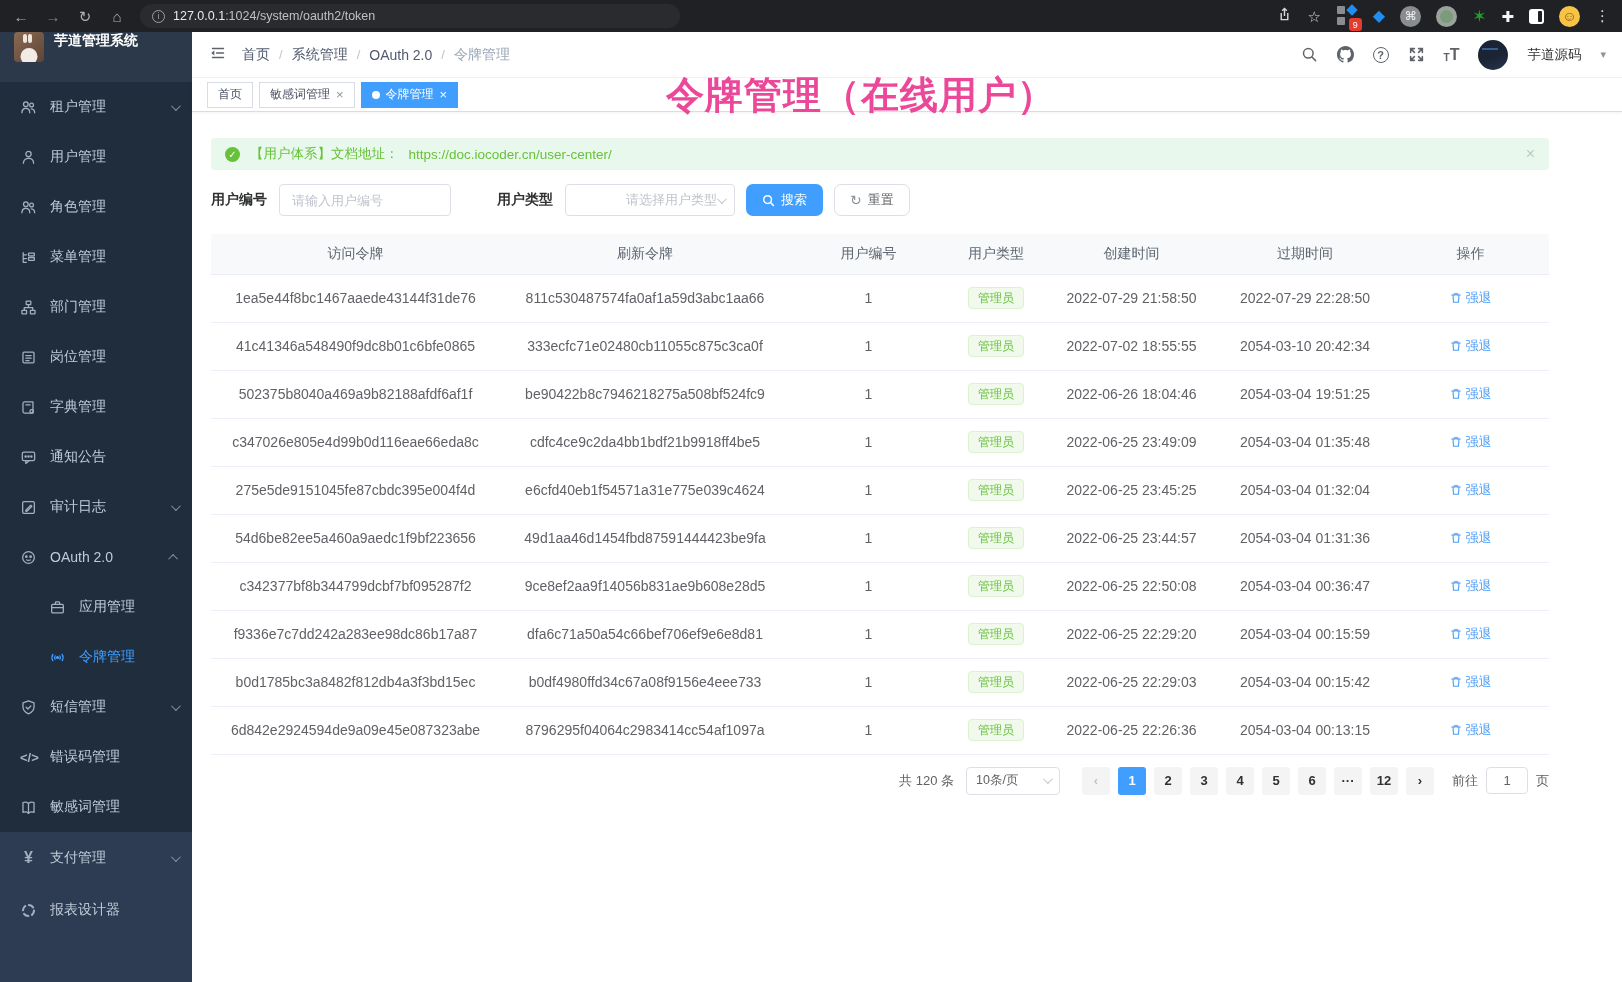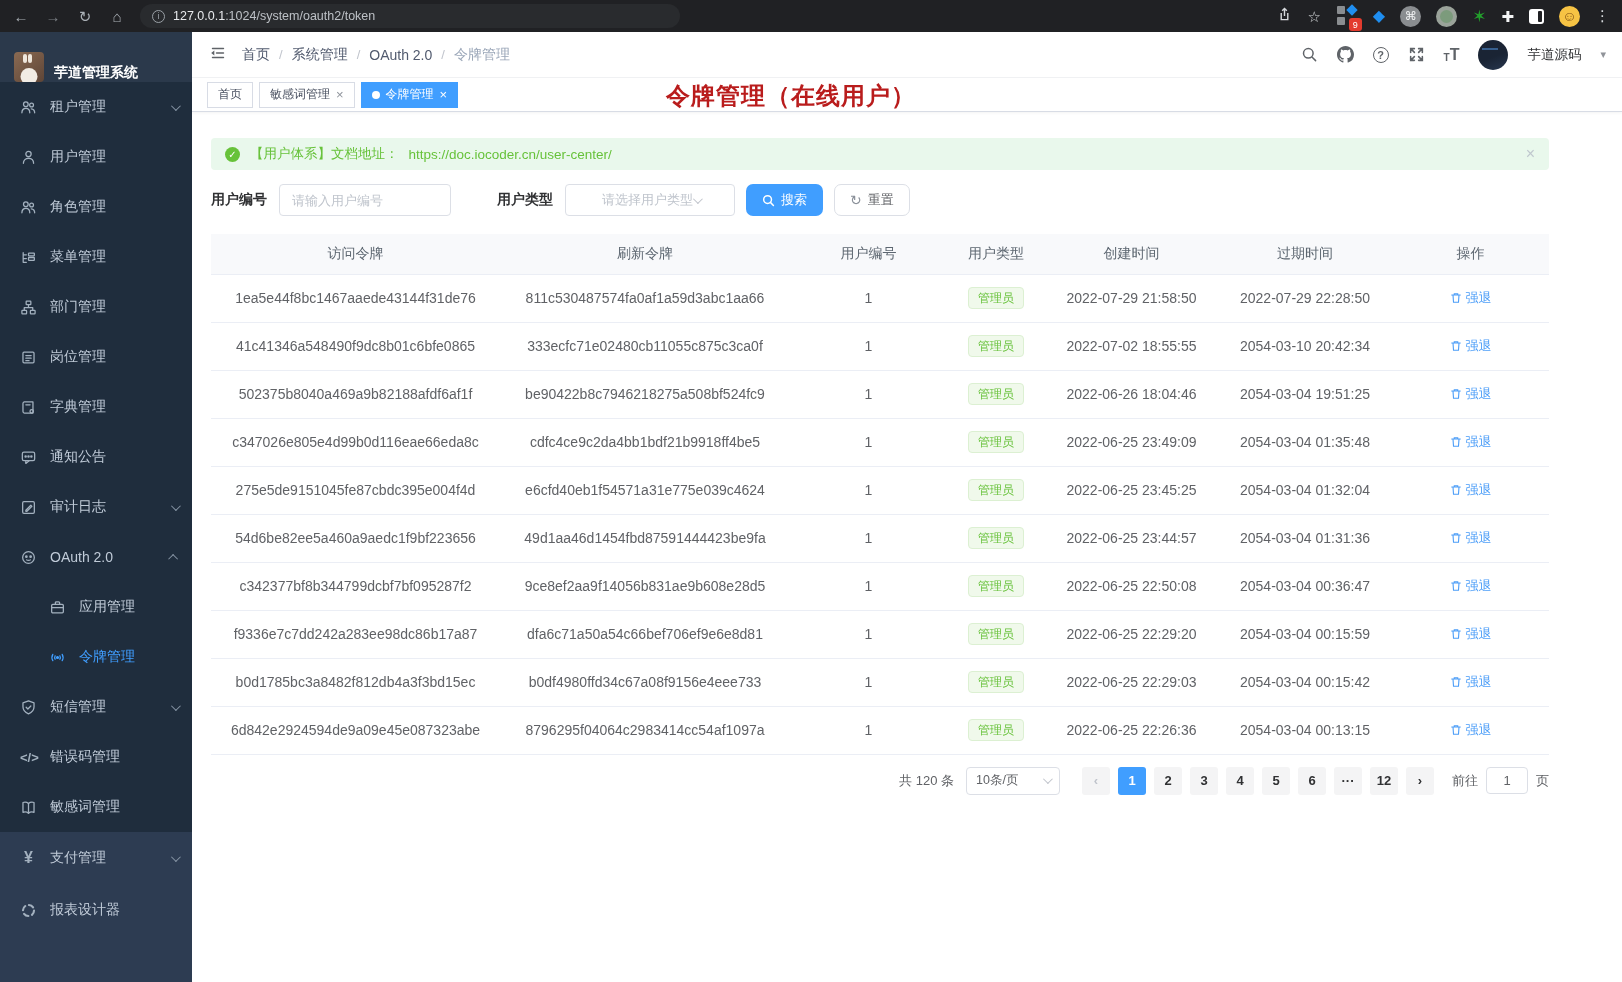--- a/index.html
+++ b/index.html
@@ -29,21 +29,21 @@
   .gstar{color:#23a12c;font-size:17px}
   .puz{color:#f4f5f6;font-size:15px}
   .wsq{width:15px;height:15px;background:#fff;border-radius:3px;position:relative}
   .wsq::after{content:"";position:absolute;right:2px;top:2px;bottom:2px;width:4px;background:#202124;border-radius:1px}
   .emoji{width:21px;height:21px;border-radius:50%;background:#f6c344;color:#7a4b12;display:flex;align-items:center;justify-content:center;font-size:14px}
   .vdots{color:#d5d8db;font-size:15px}
 
   
   .app{flex:1;display:flex;min-height:0}
   .sidebar{width:192px;background:#1f2d3d;display:flex;flex-direction:column;flex-shrink:0}
-  .logo{height:50px;background:#2b394b;display:flex;align-items:flex-end;gap:10px;padding:0 14px;flex-shrink:0}
+  .logo{height:50px;background:#2b394b;display:flex;align-items:flex-start;gap:10px;padding:0 14px;flex-shrink:0}
   .logo-img{width:30px;height:30px;border-radius:4px;background:linear-gradient(140deg,#8a6a52,#5e4537);position:relative;overflow:hidden;flex-shrink:0}
   .logo-img::before{content:"";position:absolute;top:2px;left:9px;width:4px;height:9px;background:#efe7dc;border-radius:2px;box-shadow:5px 0 0 #efe7dc}
   .logo-img::after{content:"";position:absolute;bottom:-3px;left:50%;transform:translateX(-50%);width:17px;height:17px;background:#f2ece4;border-radius:50%}
   .logo-title{color:#fff;font-size:14px;font-weight:bold;white-space:nowrap}
   .menu{flex:0 0 auto}
   .mi{height:50px;display:flex;align-items:center;gap:13px;padding:0 14px 0 20px;color:#c0cbd8;font-size:14px;cursor:pointer}
   .mi svg{width:17px;height:17px;stroke:#a3b1bf;fill:none;stroke-width:1.2;stroke-linecap:round;stroke-linejoin:round;flex-shrink:0}
   .mi .gly{width:17px;text-align:center;color:#a3b1bf;font-size:13px;font-weight:bold;flex-shrink:0}
   .mi .lbl{flex:1;white-space:nowrap}
   .mi.child{padding-left:49px}
@@ -65,41 +65,41 @@
   .hic svg{width:17px;height:17px;stroke:#5f6368;fill:none;stroke-width:1.5;stroke-linecap:round;display:block}
   .hic.fill svg{fill:#5f6368;stroke:none}
   .qicon{width:16px;height:16px;border:1.5px solid #5f6368;border-radius:50%;color:#5f6368;font-size:11px;font-weight:bold;display:flex;align-items:center;justify-content:center}
   .tsize{color:#5f6368;font-weight:bold;display:flex;align-items:flex-end;line-height:1}
   .tsize .sm{font-size:10px}.tsize .bg{font-size:16px}
   .avatar{width:30px;height:30px;border-radius:50%;background:linear-gradient(160deg,#1a2434 55%,#26364e);position:relative;overflow:hidden}
   .avatar::after{content:"";position:absolute;left:4px;top:8px;width:16px;height:2px;background:#3f6ea5;opacity:.8}
   .uname{font-size:13.5px;color:#303133}
   .ucaret{color:#909399;font-size:11px}
 
-  .overlay-title{position:absolute;top:48px;left:474px;font-size:24px;font-weight:bold;color:#b91c1c;z-index:20;letter-spacing:1px;pointer-events:none}
+  .overlay-title{position:absolute;top:38px;left:474px;font-size:38px;font-weight:bold;color:#ec4899;z-index:20;letter-spacing:1px;pointer-events:none}
 
   .tabsbar{height:34px;display:flex;align-items:center;gap:6px;padding:0 15px;border-bottom:1px solid #d8dce5;box-shadow:0 1px 3px rgba(0,0,0,.05);flex-shrink:0}
   .tab{height:26px;display:flex;align-items:center;gap:6px;padding:0 10px;border:1px solid #d8dce5;background:#fff;font-size:12px;color:#495060;cursor:pointer;white-space:nowrap}
   .tab .x{font-size:13px;color:#8f949c;line-height:1}
   .tab.active{background:#409eff;border-color:#409eff;color:#fff}
   .tab.active .x{color:#fff}
   .dot{width:8px;height:8px;border-radius:50%;background:#fff}
 
   .content{flex:1;padding:26px 73px 0 19px;position:relative;min-height:0}
 
   .alert{height:32px;background:#e9f8ec;border-radius:4px;display:flex;align-items:center;gap:10px;padding:0 14px;font-size:13.5px;color:#67c23a}
   .check{width:15px;height:15px;border-radius:50%;background:#67c23a;color:#fff;font-size:10px;display:flex;align-items:center;justify-content:center;flex-shrink:0}
   .alert .close{margin-left:auto;color:#bfc7ce;font-size:16px;cursor:pointer}
 
   .filters{display:flex;align-items:center;margin-top:14px;font-size:14px}
   .flabel{font-weight:bold;color:#303133;margin-right:12px;white-space:nowrap}
   .finput{width:172px;height:32px;border:1px solid #dcdfe6;border-radius:4px;padding:0 12px;font-size:13px;color:#606266;outline:none}
   .finput::placeholder{color:#bfc4cc}
   .fgap{width:46px}
-  .fselect{width:170px;height:32px;border:1px solid #dcdfe6;border-radius:4px;padding:0 10px 0 12px;display:flex;align-items:center;justify-content:center;cursor:pointer}
+  .fselect{width:170px;height:32px;border:1px solid #dcdfe6;border-radius:4px;padding:0 10px 0 12px;display:flex;align-items:center;justify-content:flex-end;cursor:pointer}
   .fselect .ph{font-size:13px;color:#bfc4cc}
   .sel-ch{width:7px;height:7px;border-right:1.4px solid #c0c4cc;border-bottom:1.4px solid #c0c4cc;transform:rotate(45deg) translateY(-2px)}
   .btn{height:32px;border-radius:7px;display:flex;align-items:center;gap:6px;padding:0 15px;font-size:13px;cursor:pointer;border:1px solid transparent}
   .btn-primary{background:#409eff;color:#fff;margin-left:11px}
   .btn-primary svg{width:13px;height:13px;stroke:#fff;fill:none;stroke-width:1.6;stroke-linecap:round}
   .btn-plain{background:#fff;border-color:#dcdfe6;color:#606266;margin-left:11px}
   .btn-plain .ric{font-size:14px;color:#8a9099;line-height:1}
 
   table{width:100%;border-collapse:collapse;table-layout:fixed;margin-top:18px}
   th{height:40px;background:#f8f9fb;font-size:14px;color:#5c6670;font-weight:normal;border-bottom:1px solid #ebeef5}

